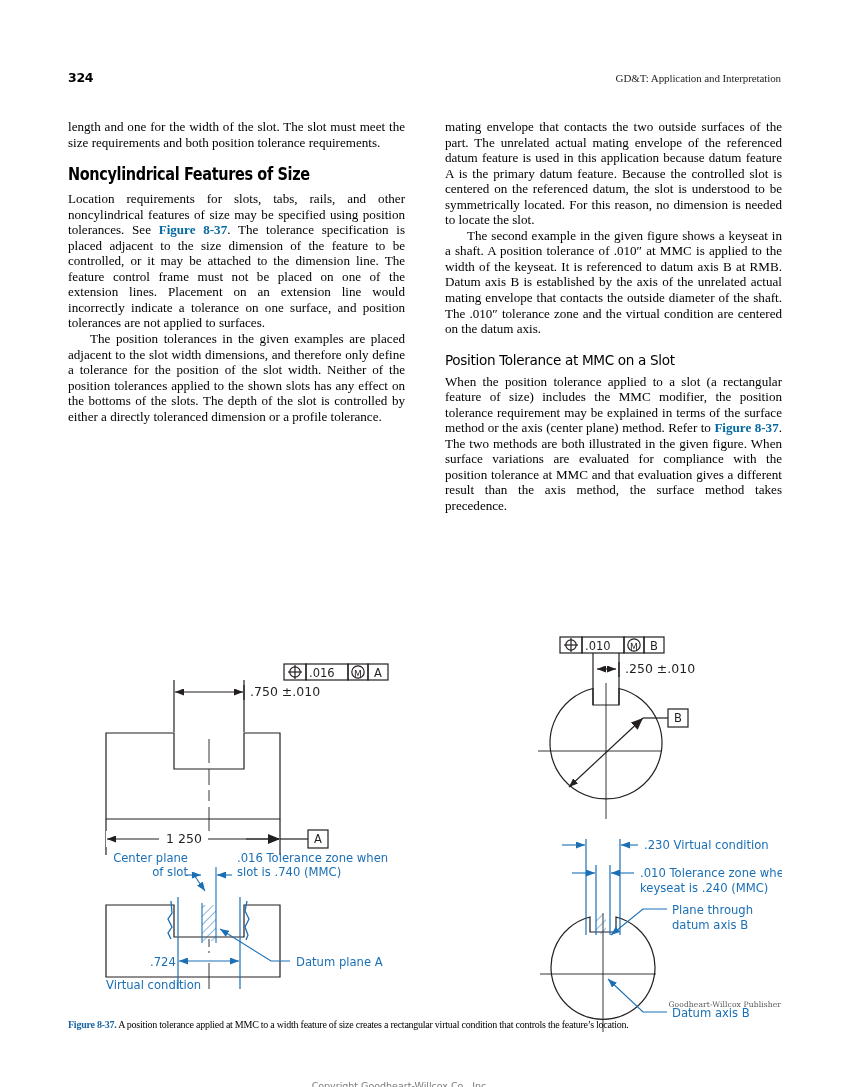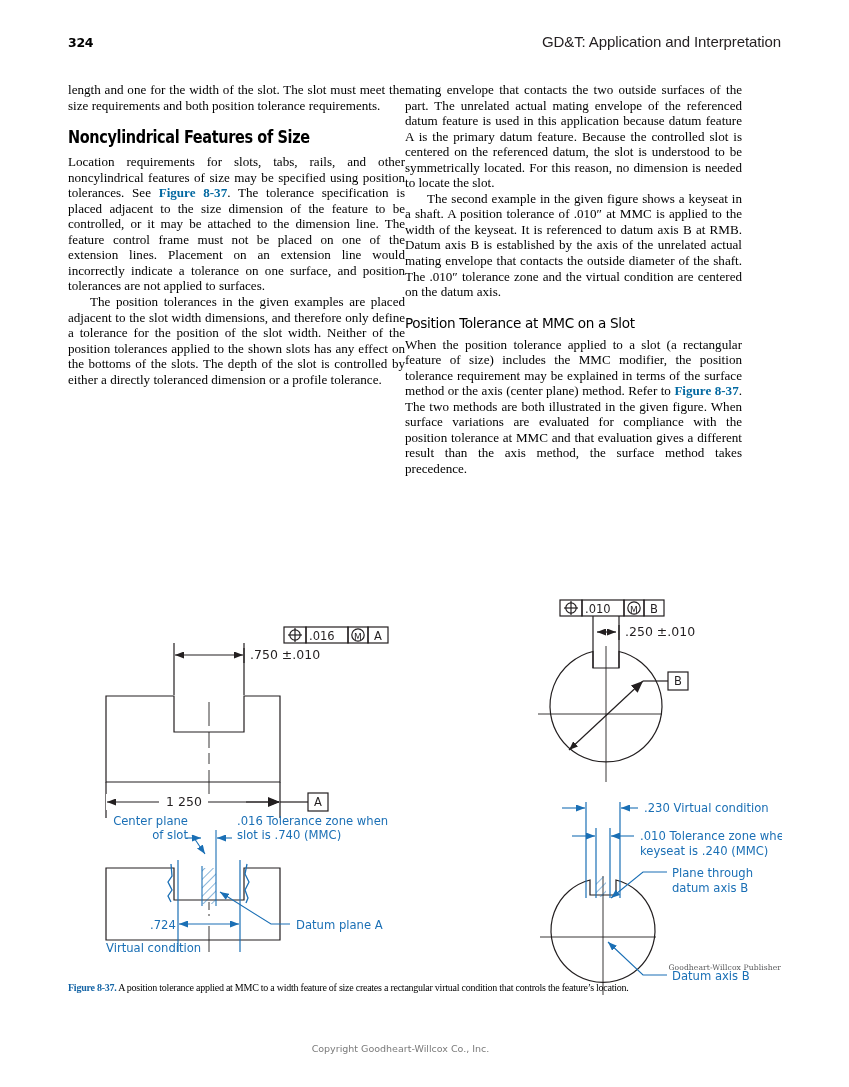--- a/index.html
+++ b/index.html
@@ -6,47 +6,48 @@
   html, body { margin: 0; padding: 0; }
   body {
     width: 849px;
     height: 1087px;
     background: #ffffff;
     font-family: "Liberation Serif", serif;
     color: #000;
     position: relative;
     overflow: hidden;
   }
-  .page { position: relative; width: 849px; height: 858px; }
+  .page { position: relative; width: 849px; height: 858px; margin-top: 37px; }
 
   
   .runhead {
     position: absolute;
     top: 33px; left: 68px; right: 68px;
     display: flex; justify-content: space-between; align-items: baseline;
   }
   .folio {
     font-family: "DejaVu Sans", sans-serif;
     font-weight: bold;
     font-size: 12.5px;
     letter-spacing: -0.3px;
   }
   .booktitle {
-    font-family: Liberation Sans, sans-serif;
-    font-size: 15px;
+    font-family: Liberation Serif, serif;
+    font-size: 11px;
     letter-spacing: -0.1px;
     color: #231f20;
   }
 
   
   .columns {
     position: absolute;
     top: 82px; left: 68px;
     width: 714px;
     display: flex;
+    gap: 40px;
   }
   .col { width: 337px; }
   p.body {
     margin: 0;
     font-size: 13.1px;
     line-height: 15.55px;
     text-align: justify;
     text-justify: inter-word;
     hyphens: manual;
   }

